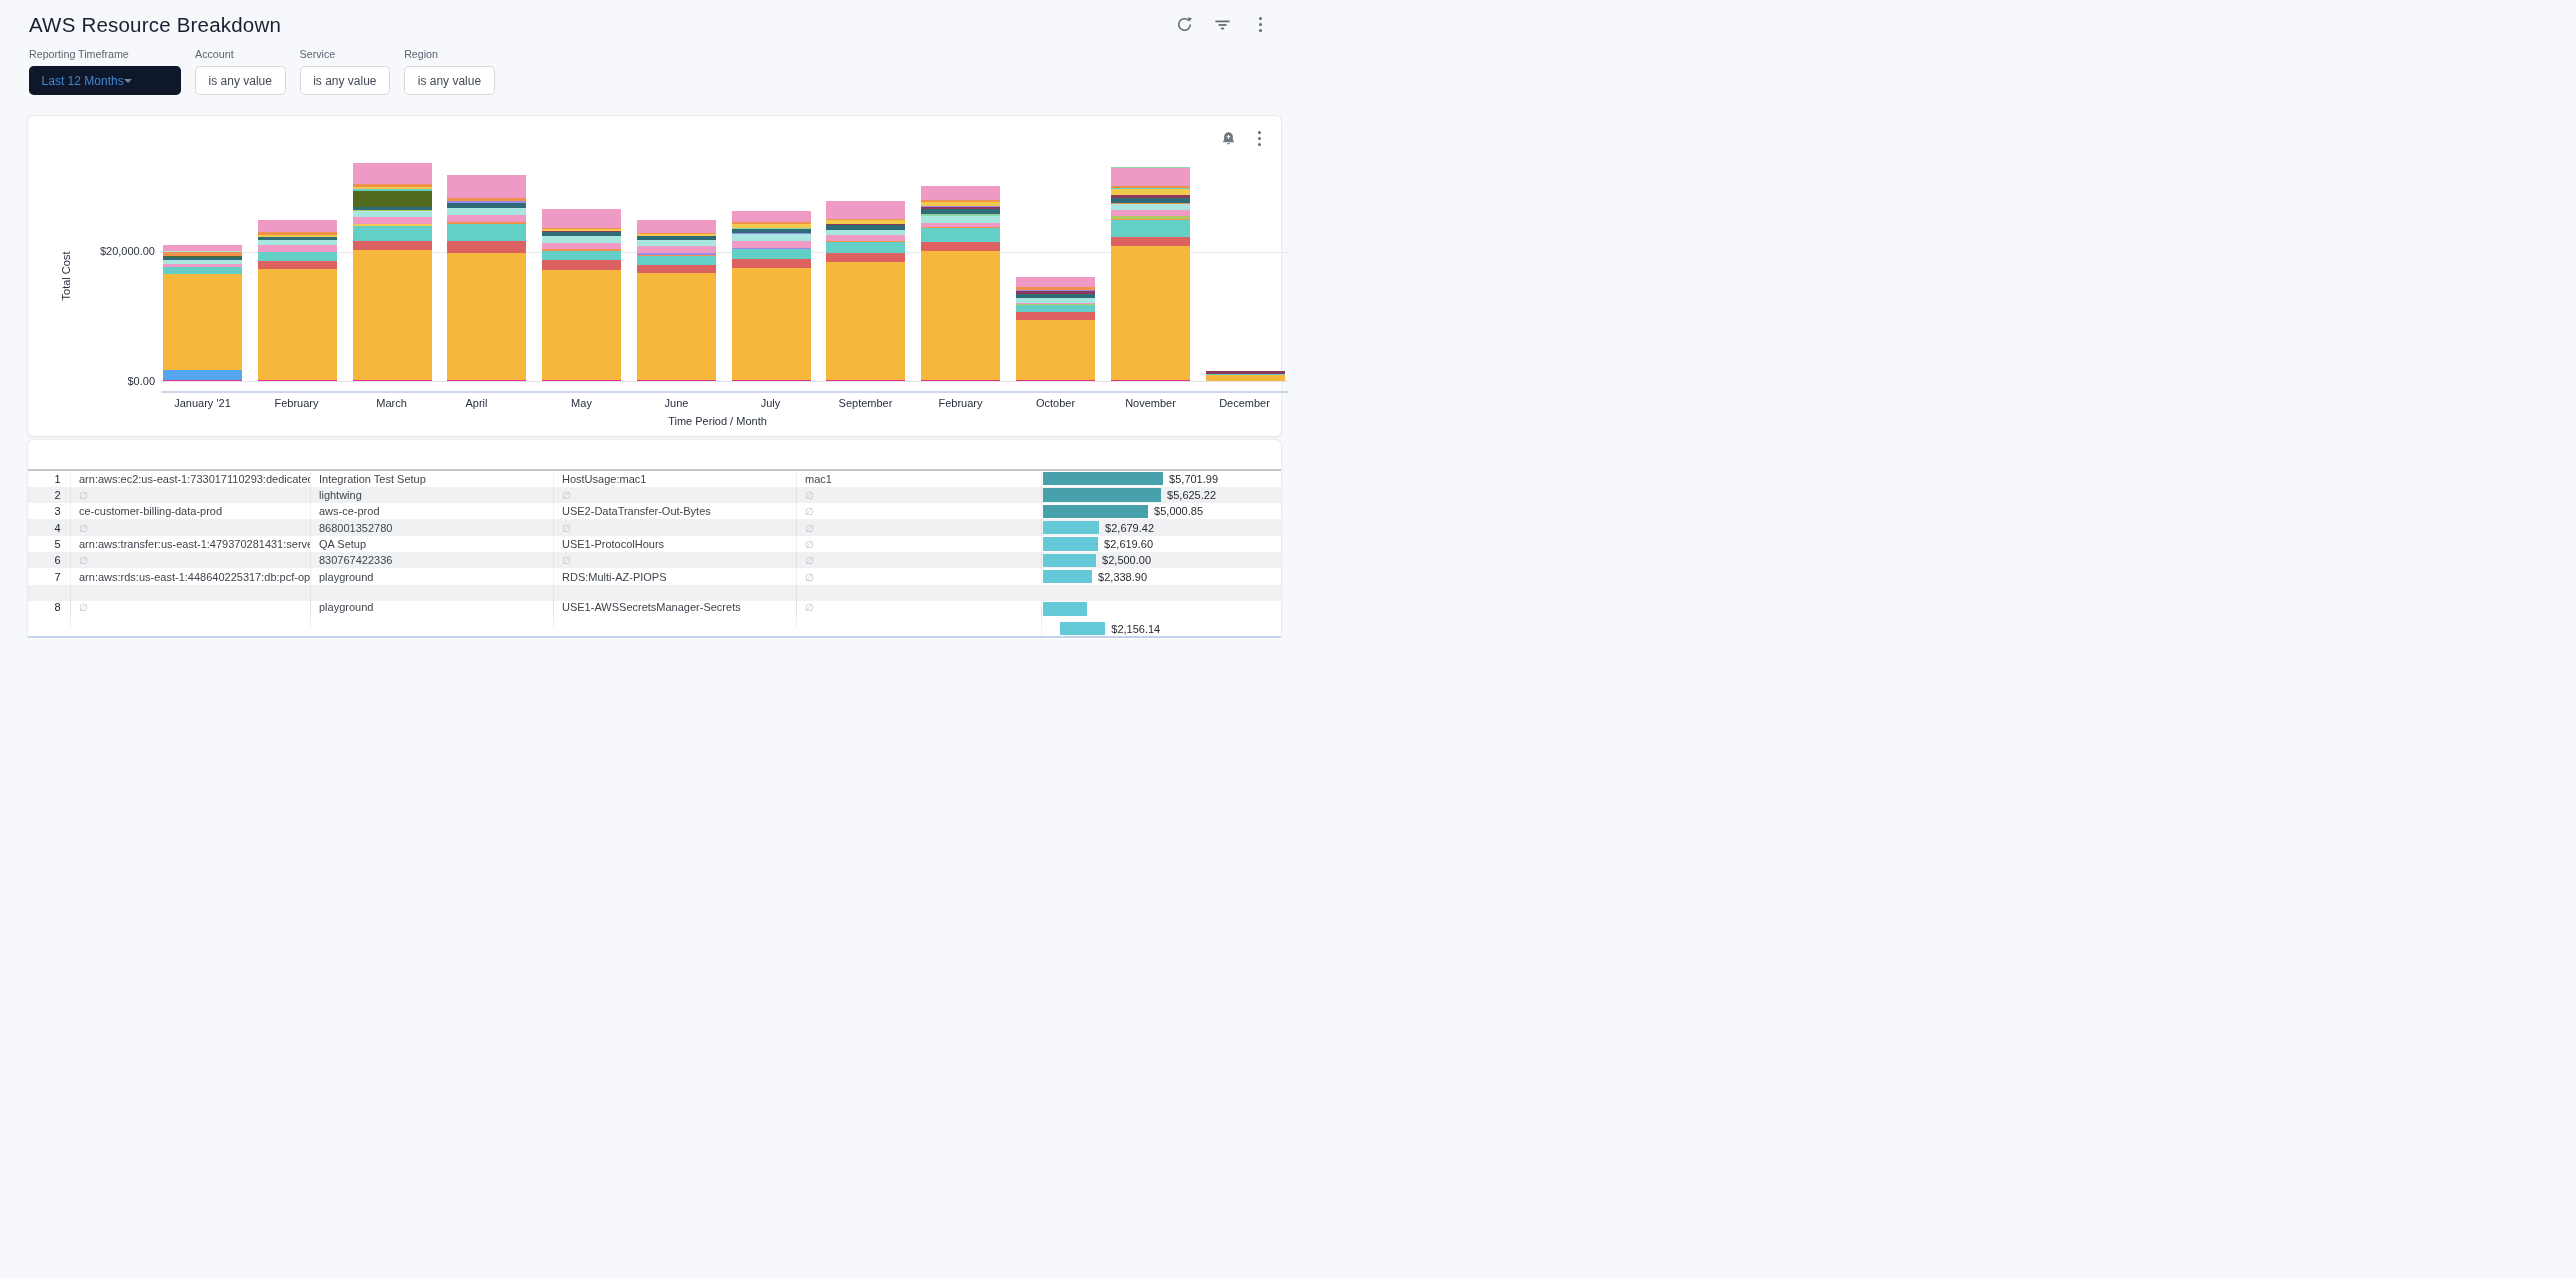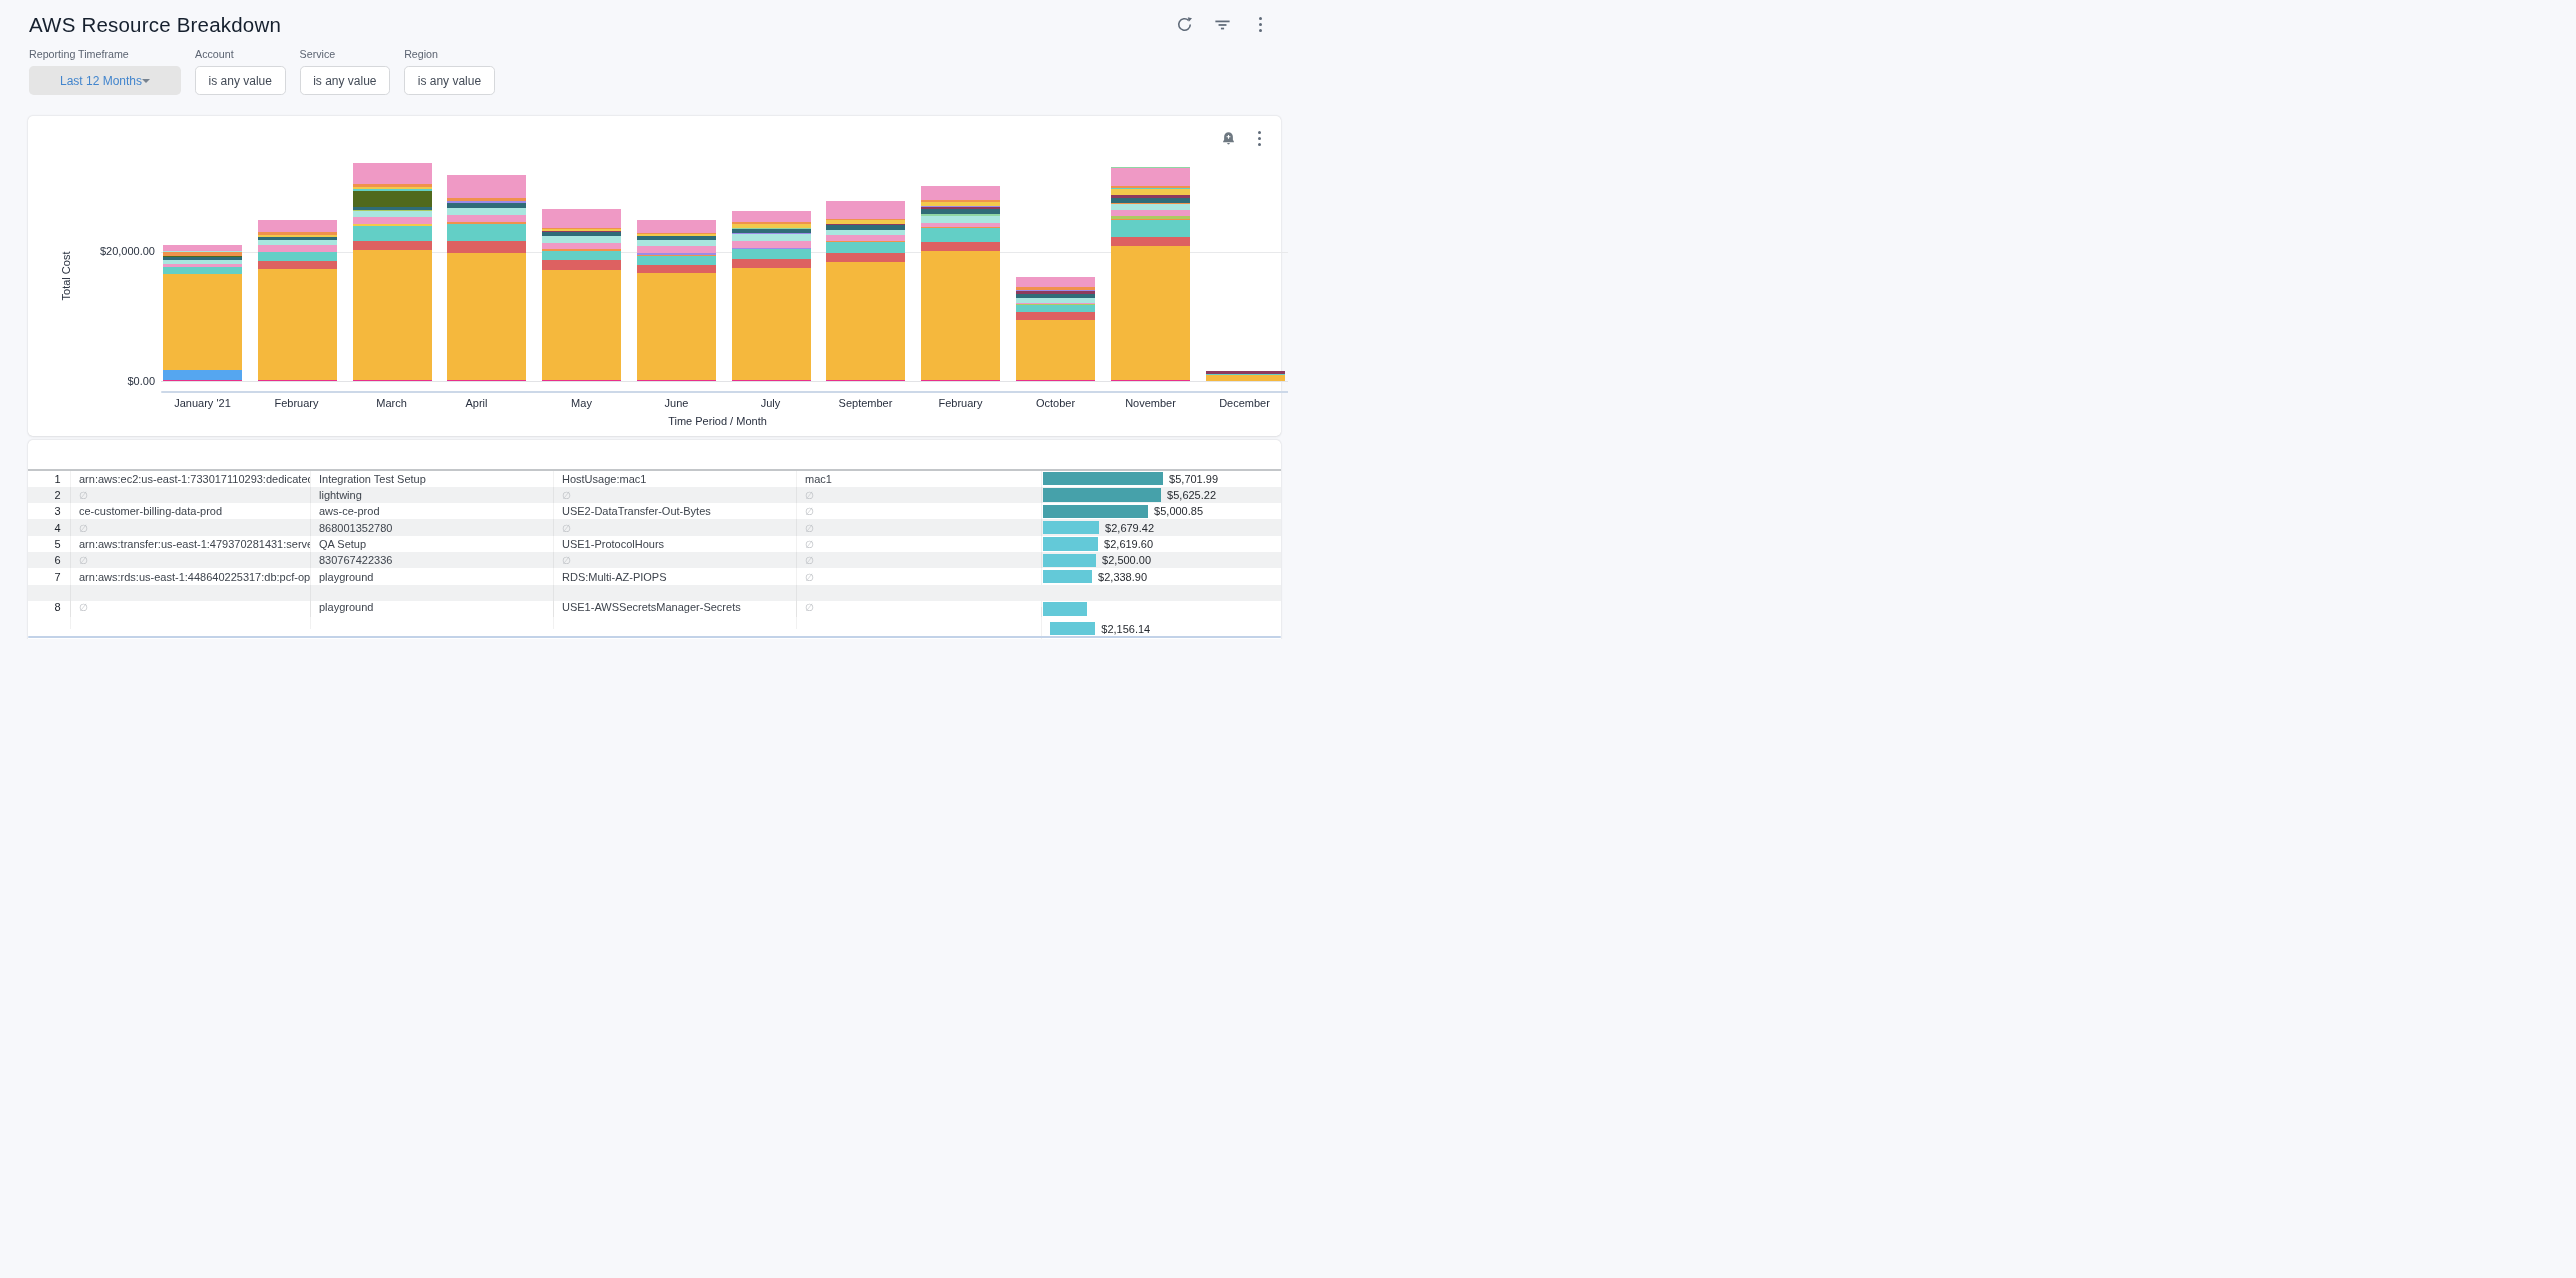--- a/index.html
+++ b/index.html
@@ -21,21 +21,21 @@
   .kebab i { width:3.2px; height:3.2px; border-radius:50%; background:#5f6a78; display:block; }
   
   .filters { position:absolute; left:29px; top:48px; display:flex; gap:14px; }
   .filter { display:flex; flex-direction:column; }
   .filter-label { font-size:10.7px; color:#5c6472; margin-bottom:6.3px; }
   .filter-control {
     height:29px; border-radius:4.7px; display:flex; align-items:center; justify-content:center;
     font-size:12px; padding:0 12.6px; cursor:pointer;
   }
   .filter-control.dropdown {
-    width:152px; background:#e5e5e5; color:#4285cd; justify-content:center;
+    width:152px; background:#0f172a; color:#4285cd; justify-content:flex-start;
   }
   .caret { width:0; height:0; border-left:4.3px solid transparent; border-right:4.3px solid transparent; border-top:4.7px solid #76828f; }
   .filter-control.button { background:#fff; border:0.8px solid #d6d8db; color:#434b57; min-width:87px; }
   
   .card {
     position:absolute; background:#fff; border-radius:4.7px;
     box-shadow:0 0 1.6px rgba(0,0,0,.14), 0 0.8px 2.4px rgba(0,0,0,.07);
   }
   #chart-card { left:28px; top:116px; width:1253px; height:320px; }
   #table-card { left:28px; top:440px; width:1253px; height:237px; }
@@ -437,21 +437,21 @@
         <div class="trow alt">
           <div class="td num">8</div>
           <div class="td">
             <span class="null-sym">∅</span>
           </div>
           <div class="td">playground</div>
           <div class="td">USE1-AWSSecretsManager-Secrets</div>
           <div class="td">
             <span class="null-sym">∅</span>
           </div>
-          <div class="td cost-cell" style="padding-left: 8px; margin-top: 44px;">
+          <div class="td cost-cell" style="padding-left: 18px; margin-top: 44px;">
             <div class="cost-bar" style="width: 45px; background: rgb(99, 201, 216);"></div>
             <span class="cost-text">$2,156.14</span>
           </div>
         </div>
         <div class="trow">
           <div class="td num"></div>
           <div class="td"></div>
           <div class="td"></div>
           <div class="td"></div>
           <div class="td"></div>

